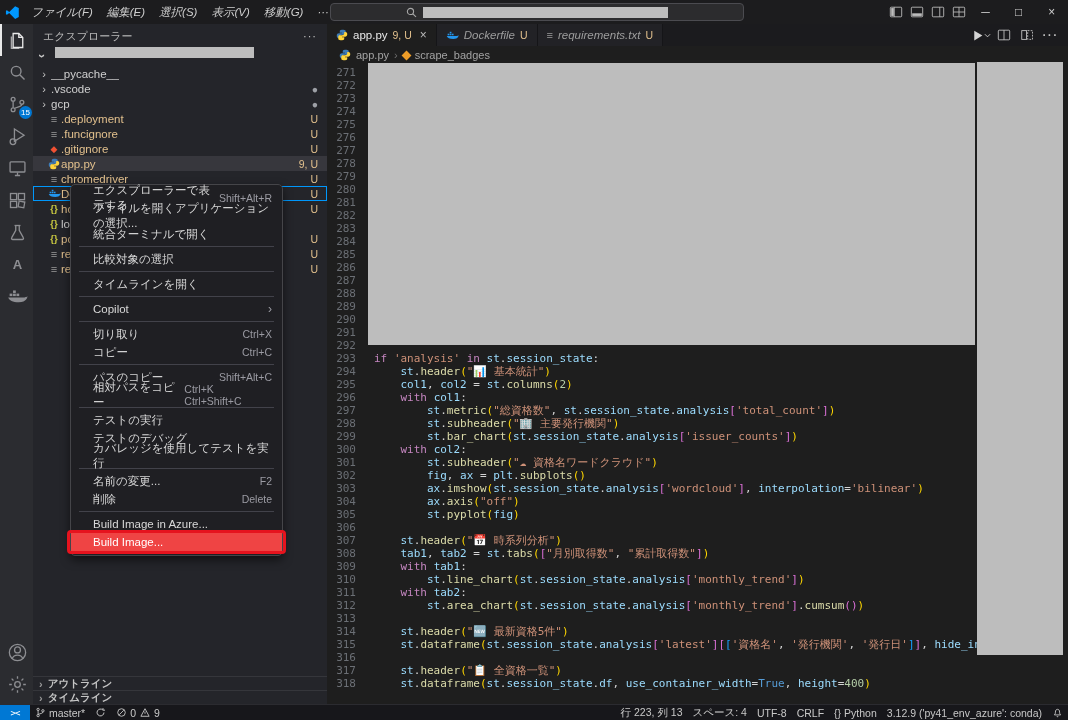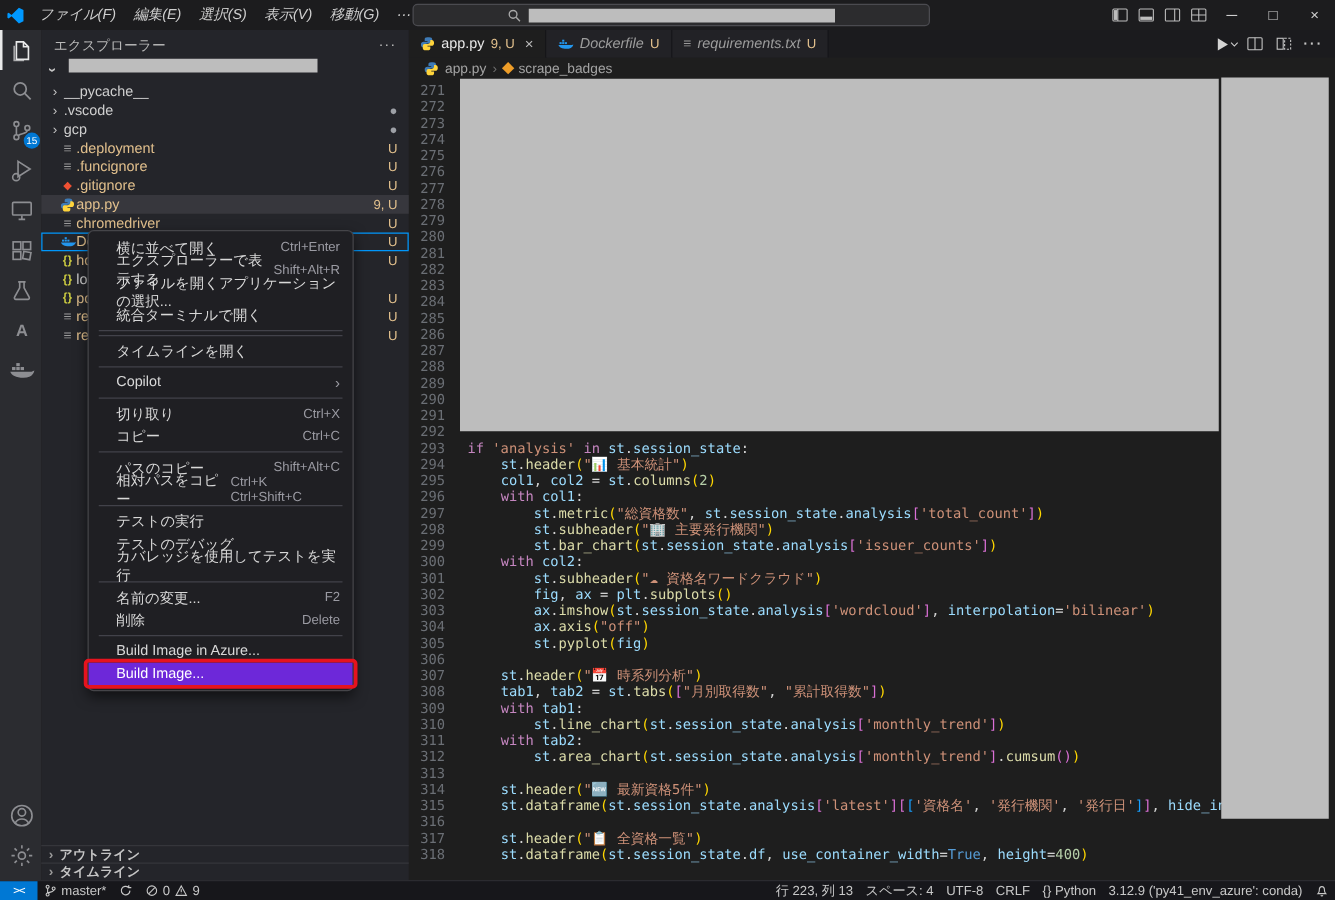--- a/index.html
+++ b/index.html
@@ -70,21 +70,21 @@
 
   
   .code-redact { position:absolute; left:368px; top:63px; width:607px; height:282px; z-index:15; }
   .minimap-redact { position:absolute; left:977px; top:62px; width:86px; height:593px; z-index:15; }
   .sidebar-redact { position:absolute; left:55px; top:47px; width:199px; height:11px; z-index:15; }
   .search-redact { width:245px; height:11px; }
 
   
   .context-menu { position:absolute; left:70px; top:184px; width:213px; background:#1f1f23; border:1px solid #454549; border-radius:5px; box-shadow:0 4px 10px rgba(0,0,0,.55); padding:4px 0; z-index:100; font-size:11.5px; color:#d8d8d8; }
   .cm-item { position:relative; height:18px; display:flex; align-items:center; padding:0 10px 0 22px; cursor:pointer; }
-  .cm-item.hl { background:#6d28d9; color:#fff; }
+  .cm-item.hl { background:#ef4444; color:#fff; }
   .cm-key { margin-left:auto; color:#9b9ba3; font-size:10.5px; }
   .cm-sub { margin-left:auto; color:#9b9ba3; font-size:12px; }
   .cm-sep { height:1px; background:#42424a; margin:3px 8px; }
   .red-box { position:absolute; left:-4px; right:-4px; top:-3px; bottom:-3px; border:3px solid #e6131e; border-radius:4px; pointer-events:none; }
 
   
   .statusbar { position:absolute; left:0; right:0; bottom:0; height:16px; background:#17171b; border-top:1px solid #2b2b30; display:flex; align-items:center; font-size:10.5px; color:#c8c8c8; z-index:20; }
   .remote-chip { width:30px; height:16px; background:#0078d4; color:#fff; display:flex; align-items:center; justify-content:center; font-family:"DejaVu Sans Mono",monospace; font-size:9px; letter-spacing:-1px; }
   .sb-item { display:flex; align-items:center; gap:3px; padding:0 5px; height:16px;justify-content:center; }
   .sb-right { margin-left:auto; display:flex; align-items:center; }
@@ -527,34 +527,33 @@
         </div>
     </div>
   </div>
 
   <div class="redact code-redact"></div>
   <div class="redact minimap-redact"></div>
   <div class="redact sidebar-redact"></div>
 
   <div class="context-menu">
       <div class="cm-item">
-        <span class="cm-label">横に並べて開く</span>
-        <span class="cm-key">Ctrl+Enter</span>
-      </div>
-      <div class="cm-item">
         <span class="cm-label">エクスプローラーで表示する</span>
         <span class="cm-key">Shift+Alt+R</span>
       </div>
       <div class="cm-item">
         <span class="cm-label">ファイルを開くアプリケーションの選択...</span>
       </div>
       <div class="cm-item">
         <span class="cm-label">統合ターミナルで開く</span>
       </div>
       <div class="cm-sep"></div>
+      <div class="cm-item">
+        <span class="cm-label">比較対象の選択</span>
+      </div>
       <div class="cm-sep"></div>
       <div class="cm-item">
         <span class="cm-label">タイムラインを開く</span>
       </div>
       <div class="cm-sep"></div>
       <div class="cm-item">
         <span class="cm-label">Copilot</span>
         <span class="cm-sub">›</span>
       </div>
       <div class="cm-sep"></div>

